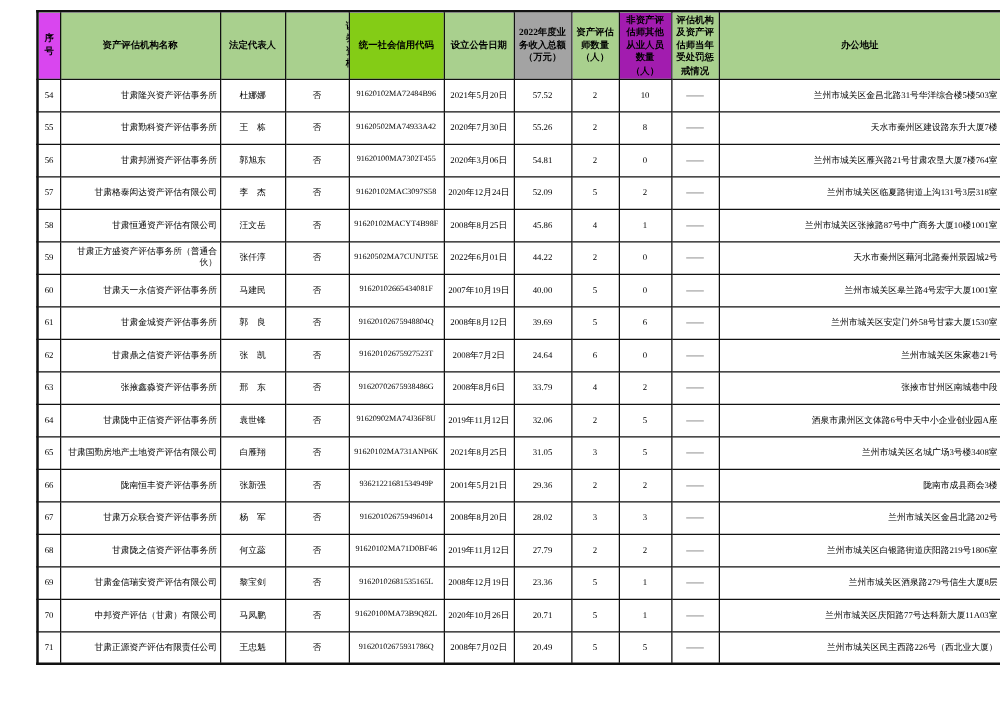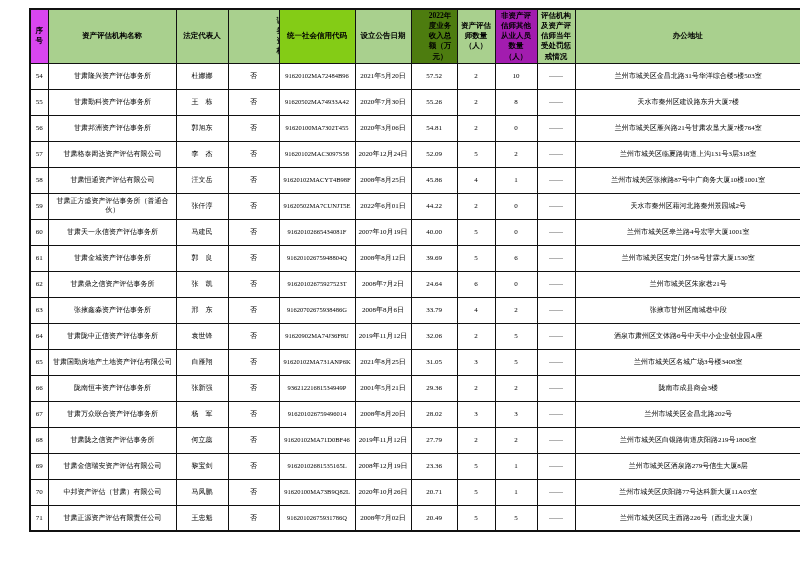--- a/index.html
+++ b/index.html
@@ -44,37 +44,37 @@
   .col-name{width:128px;}
   .col-legal_rep{width:52px;}
   .col-securities{width:26px;}
   .col-credit_code{width:76px;}
   .col-announce_date{width:56px;}
   .col-income{width:46px;}
   .col-appraisers{width:38px;}
   .col-others{width:42px;}
   .col-penalty{width:38px;}
   .col-address{width:226px;}
-  tbody td.col-name, tbody td.col-address{text-align:center;padding-left:3px;margin-left:44px;}
+  tbody td.col-name, tbody td.col-address{text-align:right;padding-left:3px;margin-left:44px;}
   tbody td.col-credit_code{font-size:6.5px;letter-spacing:0;}
 </style>
 </head>
 <body>
 
 <div class="sheet">
   <table class="appraisal">
     <thead>
       <tr>
           <th class="col-index" style="background: #d946ef;">序号</th>
           <th class="col-name" style="background: rgb(169, 208, 142);">资产评估机构名称</th>
           <th class="col-legal_rep" style="background: rgb(169, 208, 142);">法定代表人</th>
           <th class="col-securities" style="background: rgb(169, 208, 142); padding-left: 48px;">证券资格</th>
           <th class="col-credit_code" style="background: #84cc16;">统一社会信用代码</th>
           <th class="col-announce_date" style="background: rgb(169, 208, 142);">设立公告日期</th>
-          <th class="col-income" style="background: #4d7c0f; padding-left: 14px;">2022年度业务收入总额（万元）</th>
+          <th class="col-income" style="background: #a3a3a3;">2022年度业务收入总额（万元）</th>
           <th class="col-appraisers" style="background: rgb(169, 208, 142); font-family: Liberation Serif, serif;">资产评估师数量（人）</th>
           <th class="col-others" style="background: #a21caf;">非资产评估师其他从业人员数量（人）</th>
           <th class="col-penalty" style="background: rgb(169, 208, 142);">评估机构及资产评估师当年受处罚惩戒情况</th>
           <th class="col-address" style="background: rgb(169, 208, 142);">办公地址</th>
         </tr>
     </thead>
     <tbody>
         <tr>
           <td class="col-index">54</td>
           <td class="col-name">甘肃隆兴资产评估事务所</td>

